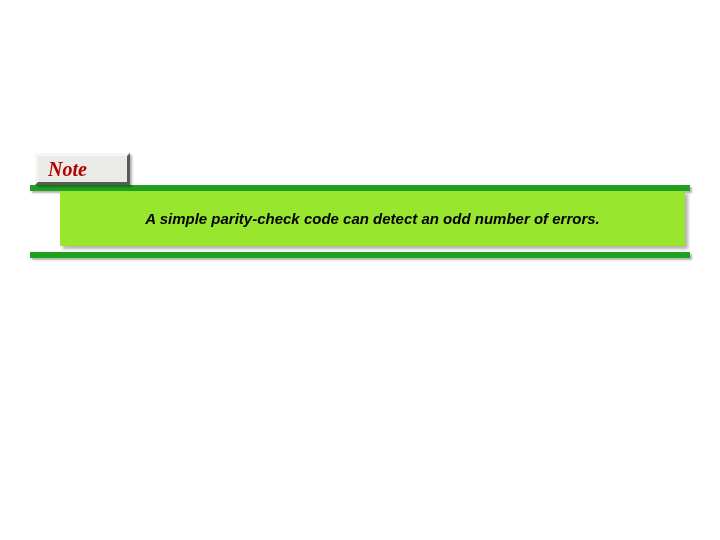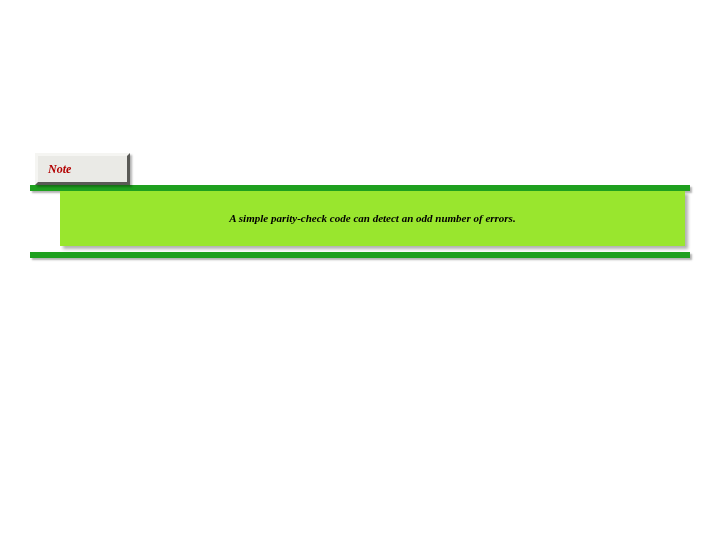--- a/index.html
+++ b/index.html
@@ -30,21 +30,21 @@
     display: flex;
     align-items: center;
     padding-left: 10px;
     z-index: 2;
     box-shadow: 2px 2px 2px rgba(0,0,0,0.3);
   }
   .note-text {
     font-family: Georgia, 'Times New Roman', serif;
     font-weight: bold;
     font-style: italic;
-    font-size: 12px;
+    font-size: 20px;
     color: #b30000;
   }
   .top-line {
     position: absolute;
     top: 30px;
     left: 0;
     width: 660px;
     height: 6px;
     background: #1fa01f;
     box-shadow: 2px 2px 2px rgba(0,0,0,0.3);
@@ -56,24 +56,24 @@
     width: 625px;
     height: 55px;
     background: #99e62e;
     box-shadow: 3px 3px 3px rgba(0,0,0,0.3);
     display: flex;
     align-items: center;
     justify-content: center;
     padding: 0 15px;
   }
   .main-text {
-    font-family: Liberation Serif, serif;
+    font-family: Liberation Sans, sans-serif;
     font-weight: bold;
     font-style: italic;
-    font-size: 11px;
+    font-size: 15px;
     color: #000000;
     text-align: center;
     line-height: 1.3;
   }
   .bottom-line {
     position: absolute;
     top: 97px;
     left: 0;
     width: 660px;
     height: 6px;

